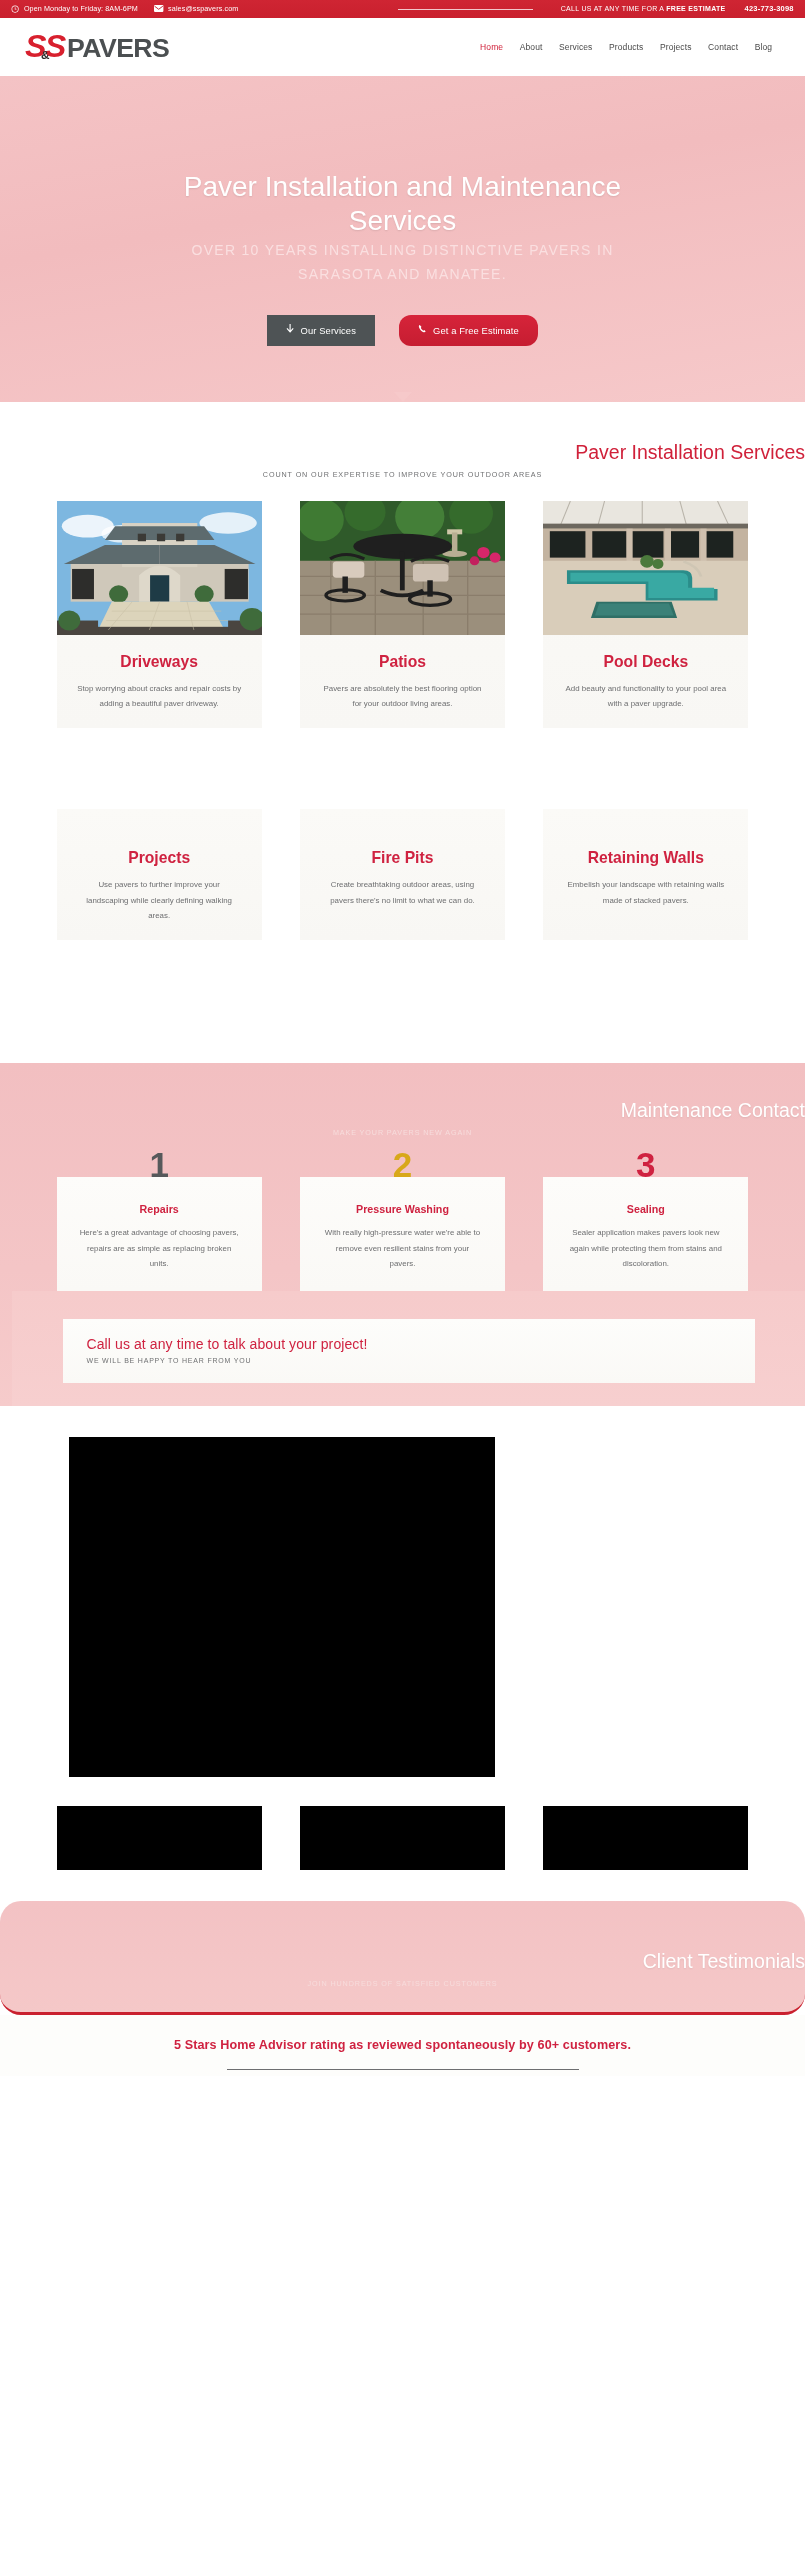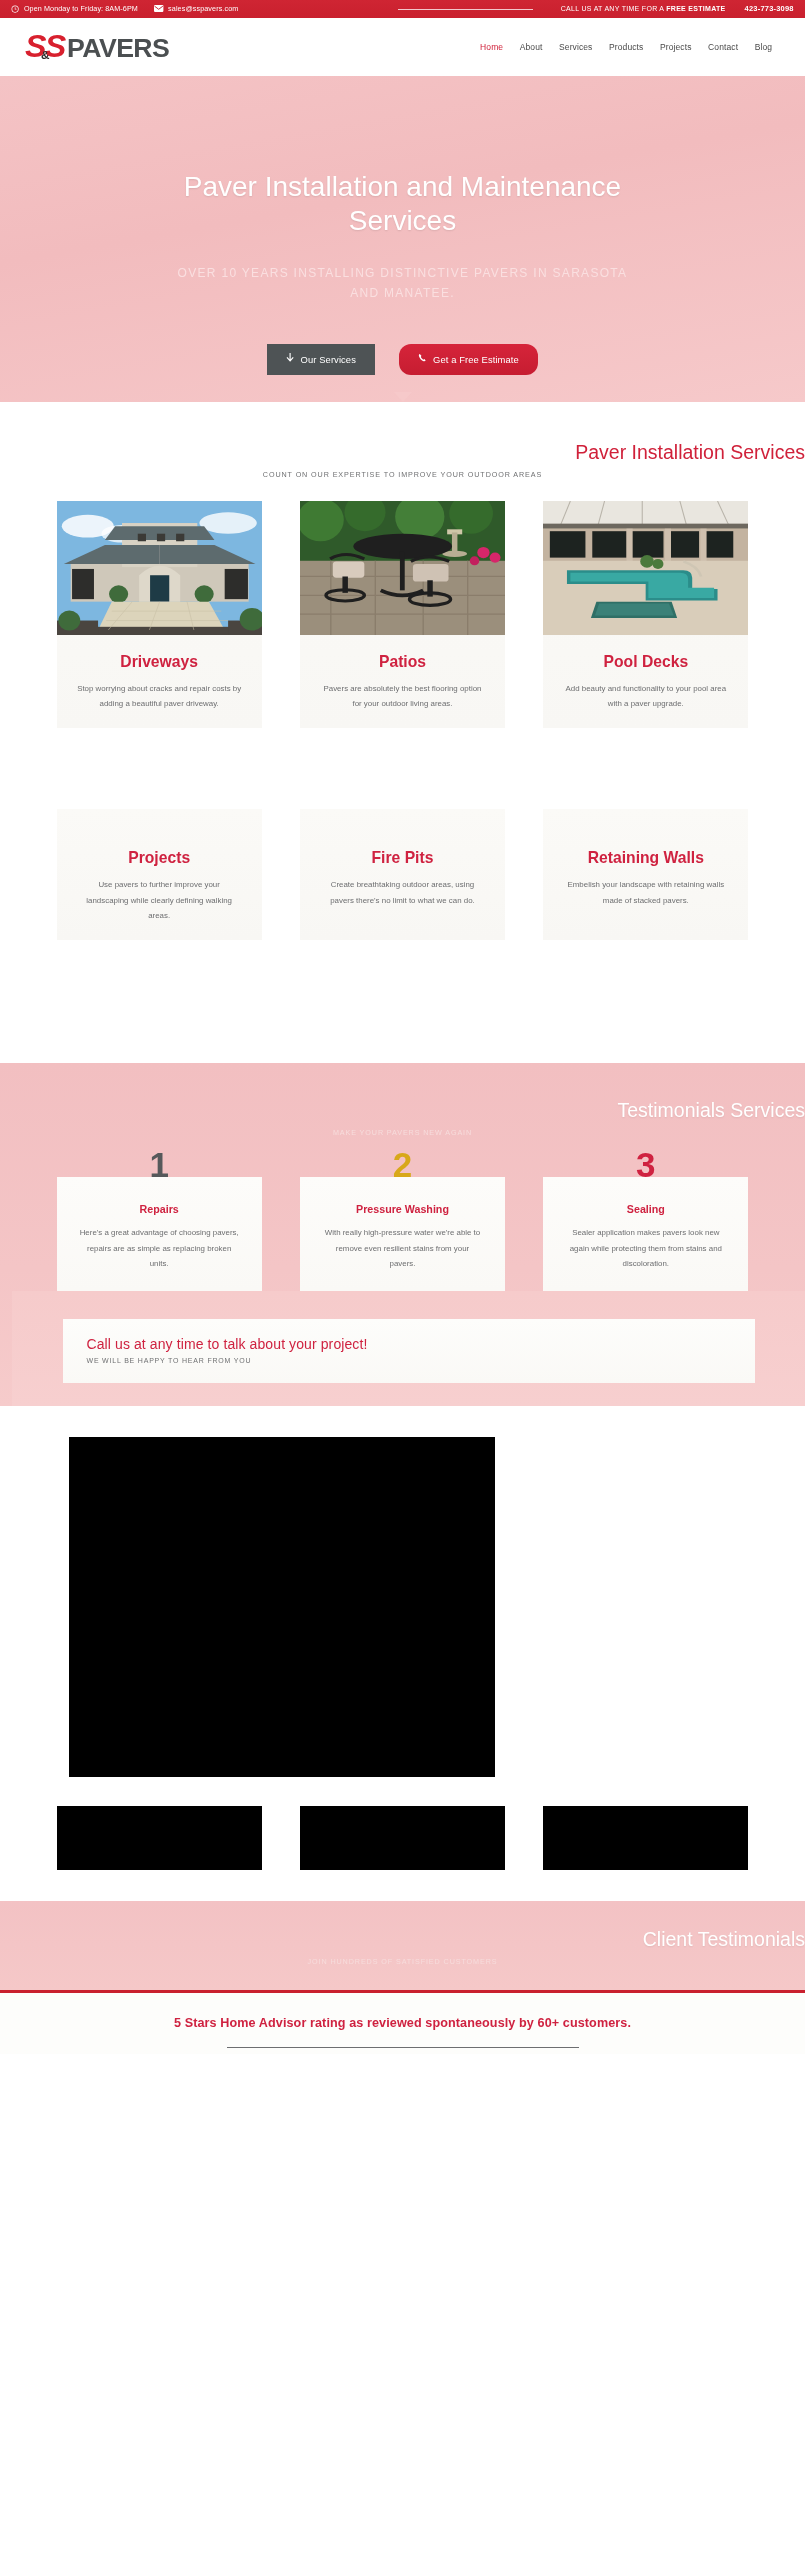--- a/index.html
+++ b/index.html
@@ -67,30 +67,30 @@
   .hero-title{
     font-size:28px;
     line-height:1.22;
     color:#ffffff;
     font-weight:normal;
     text-align:center;
     max-width:478px;
     text-shadow:0 0.6px 1.9px rgba(0,0,0,.10);
   }
   .hero-sub{
-    margin-top:25px;
-    font-size:12px;
+    margin-top:1px;
+    font-size:14px;
     letter-spacing:1.3px;
     color:#fadfe0;
     text-align:center;
     max-width:453px;
     line-height:1.7;
     text-transform:uppercase;
   }
-  .hero-btns{margin-top:40px;display:flex;gap:24px;text-align:right;}
+  .hero-btns{margin-top:28px;display:flex;gap:24px;text-align:right;}
   .btn{
     display:inline-flex;
     align-items:center;
     gap:6.3px;
     height:31px;
     padding:0 19px;
     font-size:9.4px;
     color:#fff;
     text-decoration:none;
     border:none;
@@ -245,22 +245,23 @@
     display:grid;
     grid-template-columns:repeat(3,1fr);
     column-gap:38px;
   }
   .thumb{height:64px;background:#000;}
 
   
   .testi{
     margin-top:31px;
     background:linear-gradient(180deg,#f3c2c4 0%,#f5c8c8 100%);
-    padding:27px 0 24px;
+    padding:49px 0 24px;
     border-bottom:3.1px solid #c9202e;
+    border-radius:21px;
   }
   .testi .sec-title{color:#fff;text-shadow:0 0.6px 1.9px rgba(0,0,0,.08);}
   .testi .sec-sub{color:#f7dcdc;}
   .testi-foot{background:#fdfdfb;padding:22.6px 0 6.3px;text-align:center;}
   .testi-foot h3{
     font-size:12.6px;
     color:#cf2240;
     font-weight:bold;
     letter-spacing:0.1px;
   }
@@ -470,21 +471,21 @@
       <div class="card-body">Create breathtaking outdoor areas, using pavers there's no limit to what we can do.</div>
     </div>
     <div class="card">
       <div class="card-title">Retaining Walls</div>
       <div class="card-body">Embelish your landscape with retaining walls made of stacked pavers.</div>
     </div>
   </div>
 </section>
 
 <section class="maint">
-  <h2 class="sec-title">Testimonials Services</h2>
+  <h2 class="sec-title">Maintenance Contact</h2>
   <p class="sec-sub">MAKE YOUR PAVERS NEW AGAIN</p>
 
   <div class="maint-grid">
     <div class="mcard">
       <div class="mnum" style="color:#56595b;">1</div>
       <div class="mtitle">Repairs</div>
       <div class="mbody">Here's a great advantage of choosing pavers, repairs are as simple as replacing broken units.</div>
     </div>
     <div class="mcard">
       <div class="mnum" style="color:#d8a81a;">2</div>

